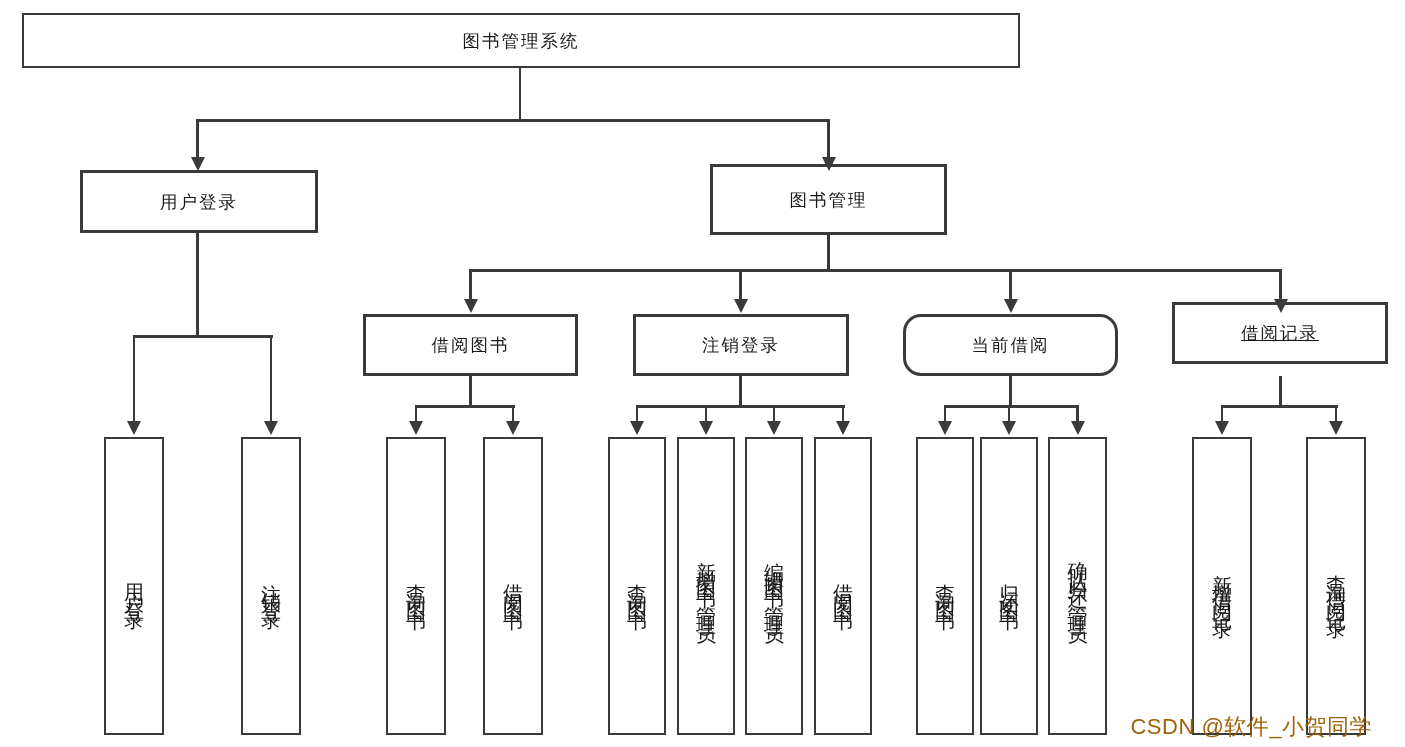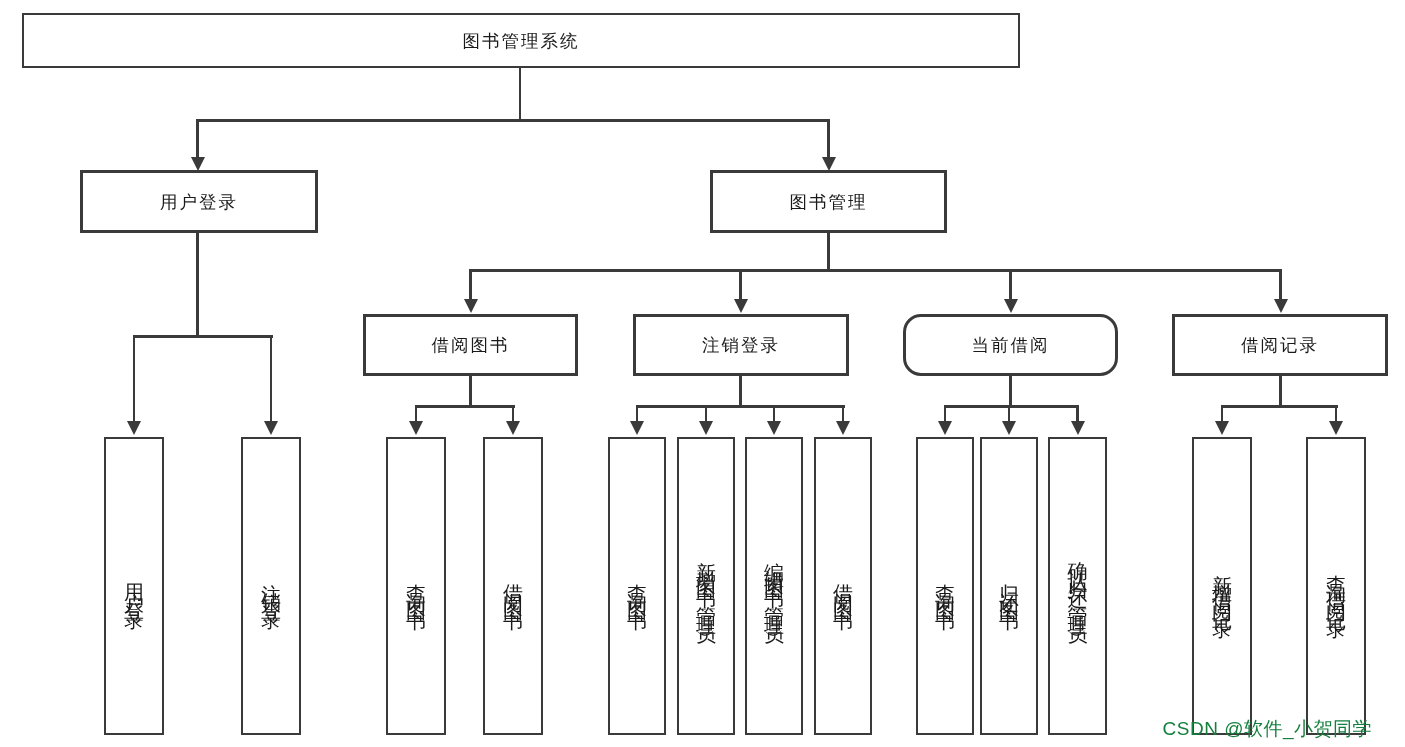--- a/index.html
+++ b/index.html
@@ -27,47 +27,47 @@
     content:"";position:absolute;left:6.75px;top:0;bottom:12px;
     width:2.5px;background:#3a3a3a;
   }
   .arrow::after{
     content:"";position:absolute;left:1px;bottom:0;width:0;height:0;
     border-left:7px solid transparent;border-right:7px solid transparent;
     border-top:14px solid #3a3a3a;
   }
   .watermark{
     position:absolute;right:33px;bottom:5px;
-    font-size:19px;color:#15803d;letter-spacing:0.5px;
+    font-size:22px;color:#a16207;letter-spacing:0.5px;
   }
 </style>
 </head>
 <body>
 
 <div class="box root-box hlabel" style="left:22px;top:13px;width:998px;height:55px;">
   <span>图书管理系统</span>
 </div>
 
 <div class="box branch-box hlabel" style="left:80px;top:170px;width:238px;height:63px;">
   <span>用户登录</span>
 </div>
-<div class="box branch-box hlabel" style="left:710px;top:170px;width:237px;height:63px;">
+<div class="box branch-box hlabel" style="left:710px;top:164px;width:237px;height:71px;">
   <span>图书管理</span>
 </div>
 
 <div class="box branch-box hlabel" style="left:363px;top:314px;width:215px;height:62px;">
   <span>借阅图书</span>
 </div>
 <div class="box branch-box hlabel" style="left:633px;top:314px;width:216px;height:62px;">
   <span>注销登录</span>
 </div>
 <div class="box branch-box hlabel" style="left:903px;top:314px;width:215px;height:62px;border-radius:18px;">
   <span>当前借阅</span>
 </div>
-<div class="box branch-box hlabel" style="left:1172px;top:314px;width:216px;height:62px;">
+<div class="box branch-box hlabel" style="left:1172px;top:302px;width:216px;height:62px;text-decoration:underline;">
   <span>借阅记录</span>
 </div>
 
 <div class="box leaf-box" style="left:104px;top:437px;width:60px;height:298px;">
   <span>用户登录</span>
 </div>
 <div class="box leaf-box" style="left:241px;top:437px;width:60px;height:298px;">
   <span>注销登录</span>
 </div>
 

